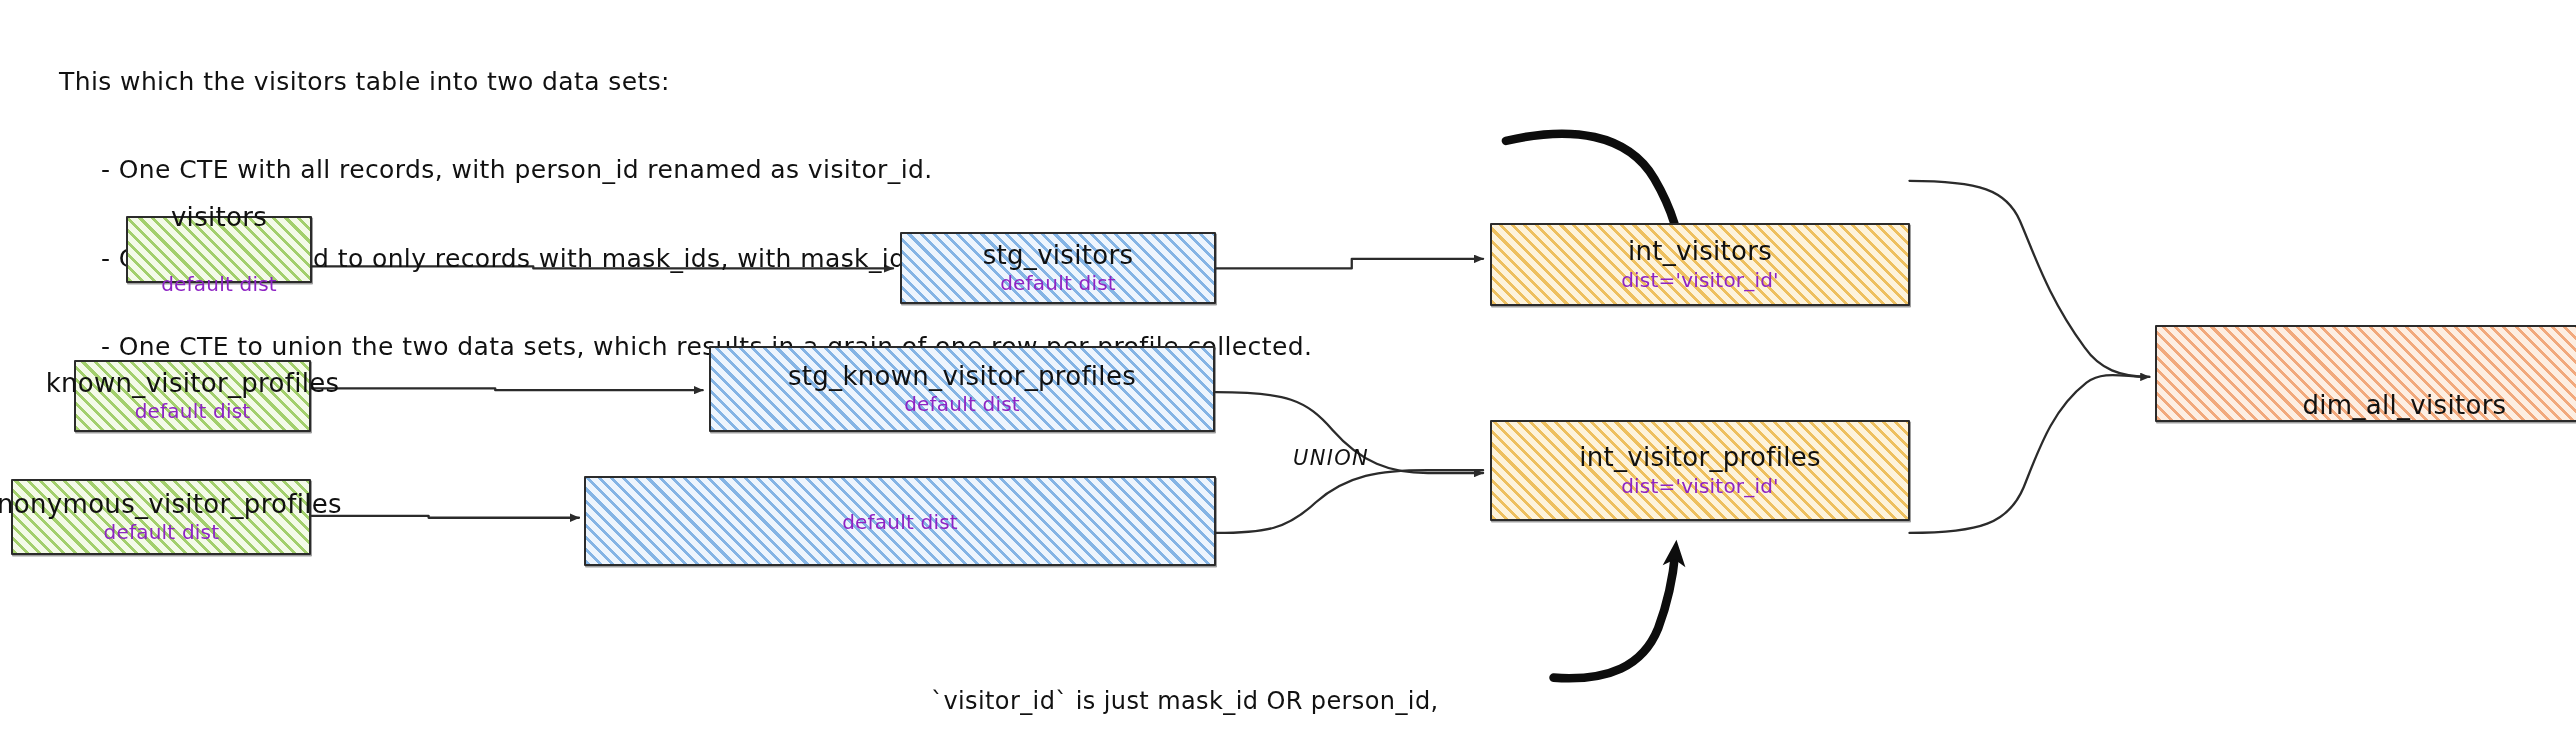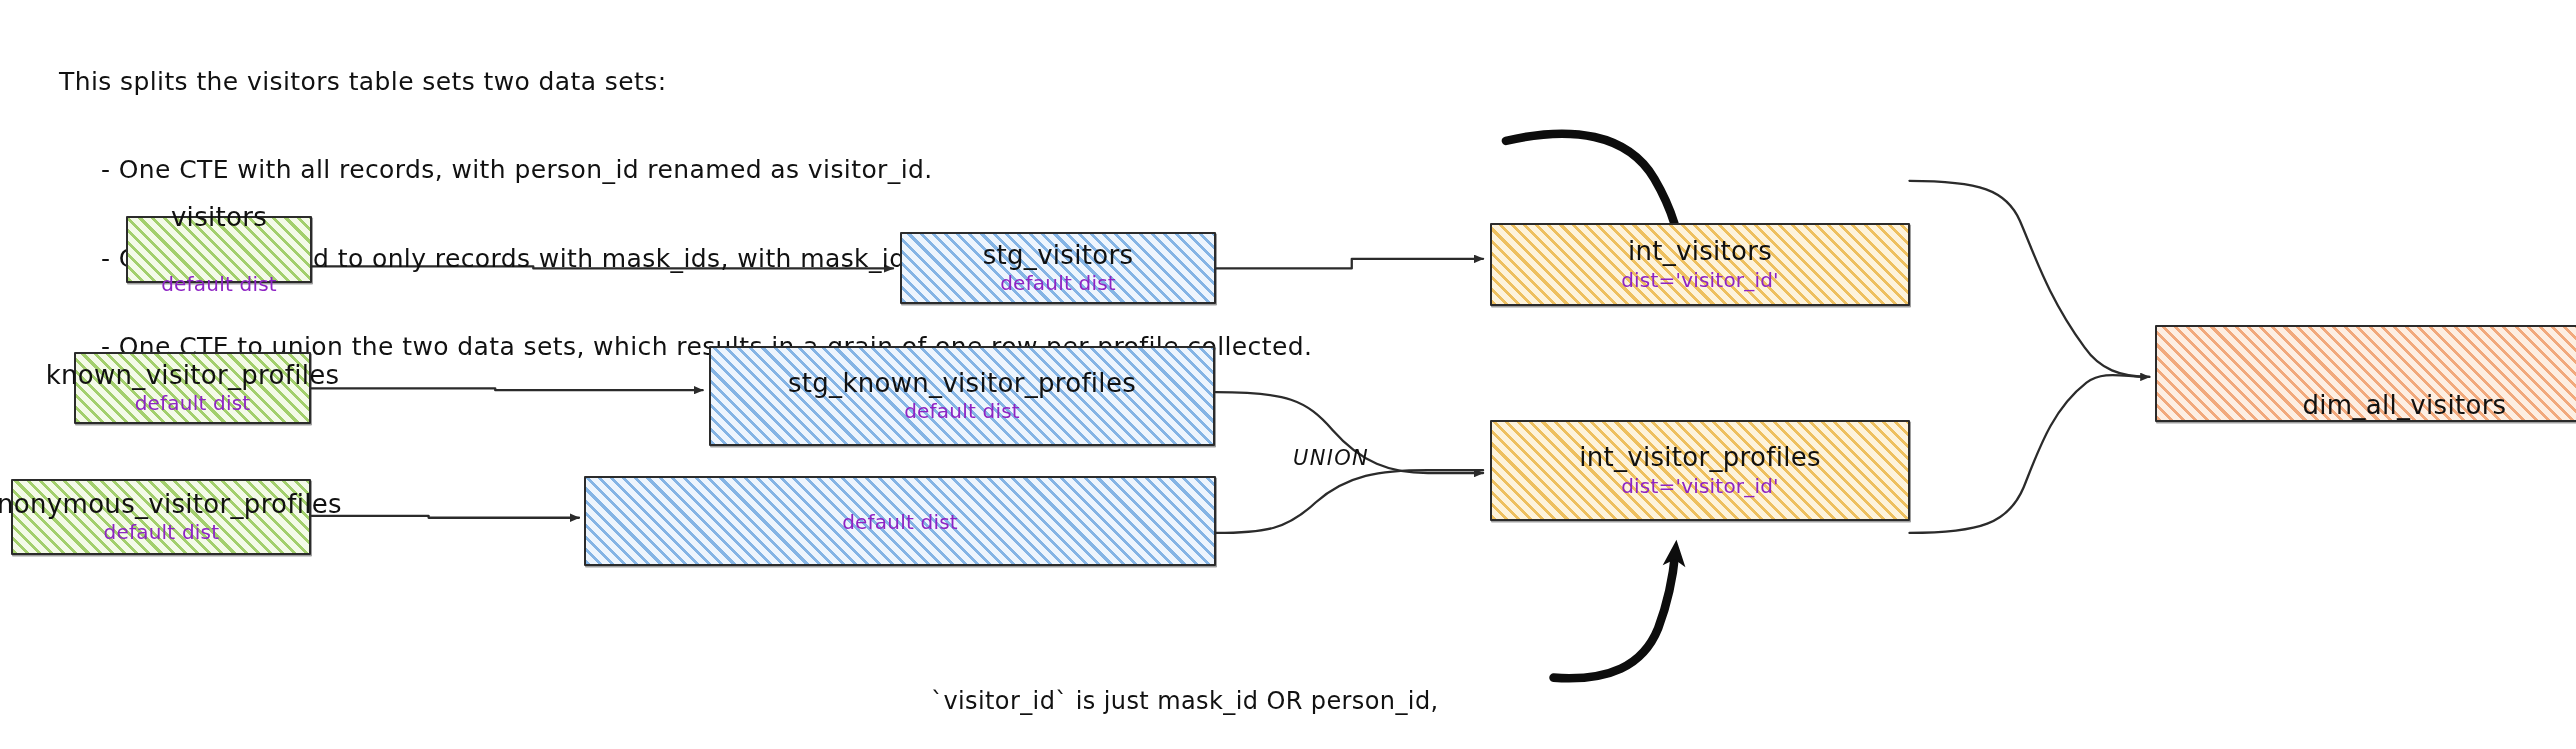--- a/index.html
+++ b/index.html
@@ -185,55 +185,55 @@
     <path class="edge" d="M2006,560 C2080,560 2110,550 2126,512 C2142,472 2156,430 2192,402 C2210,389 2230,396 2258,396"></path>
 
     <path class="edge-thick" d="M1582,148 C1650,132 1710,140 1738,188 C1758,222 1764,250 1768,274" marker-end="url(#ahBig)"></path>
 
     <path class="edge-thick" d="M1632,712 C1690,716 1726,700 1742,660 C1754,628 1758,602 1760,580" marker-end="url(#ahBig)"></path>
   </svg>
 
   <div class="nodes-layer">
 
     <div id="note-top" class="hand">
-      <span class="ln">This splits the visitors table sets two data sets:</span>
+      <span class="ln">This which the visitors table into two data sets:</span>
       <span class="ln indent">- One CTE with all records, with person_id renamed as visitor_id.</span>
       <span class="ln indent">- One CTE filtered to only records with mask_ids, with mask_id renamed as visitor_id</span>
       <span class="ln indent">- One CTE to union the two data sets, which results in a grain of one row per profile collected.</span>
     </div>
 
     <div id="note-bottom" class="hand">
       <span class="ln">`visitor_id` is just mask_id OR person_id,</span>
       
       
     </div>
 
     <div id="union-label" class="hand">UNION</div>
 
     <div class="node fill-green" style="left:126px; top:216px; width:186px; height:67px;gap:39px;">
       <span class="title">visitors</span>
       <span class="sub">default dist</span>
     </div>
 
-    <div class="node fill-green" style="left:74px; top:352px; width:237px; height:72px;">
+    <div class="node fill-green" style="left:74px; top:360px; width:237px; height:72px;">
       <span class="title">known_visitor_profiles</span>
       <span class="sub">default dist</span>
     </div>
 
     <div class="node fill-green" style="left:11.4px; top:479px; width:300px; height:76px;">
       <span class="title">anonymous_visitor_profiles</span>
       <span class="sub">default dist</span>
     </div>
 
     <div class="node fill-blue" style="left:900px; top:232px; width:316px; height:72px;">
       <span class="title">stg_visitors</span>
       <span class="sub">default dist</span>
     </div>
 
-    <div class="node fill-blue" style="left:709px; top:346px; width:506px; height:100px;">
+    <div class="node fill-blue" style="left:709px; top:346px; width:506px; height:86px;">
       <span class="title">stg_known_visitor_profiles</span>
       <span class="sub">default dist</span>
     </div>
 
     <div class="node fill-blue" style="left:584px; top:476px; width:632px; height:90px;">
       <span class="sub">default dist</span>
     </div>
 
     <div class="node fill-yellow" style="left:1490px; top:223px; width:420px; height:83px;">
       <span class="title">int_visitors</span>

